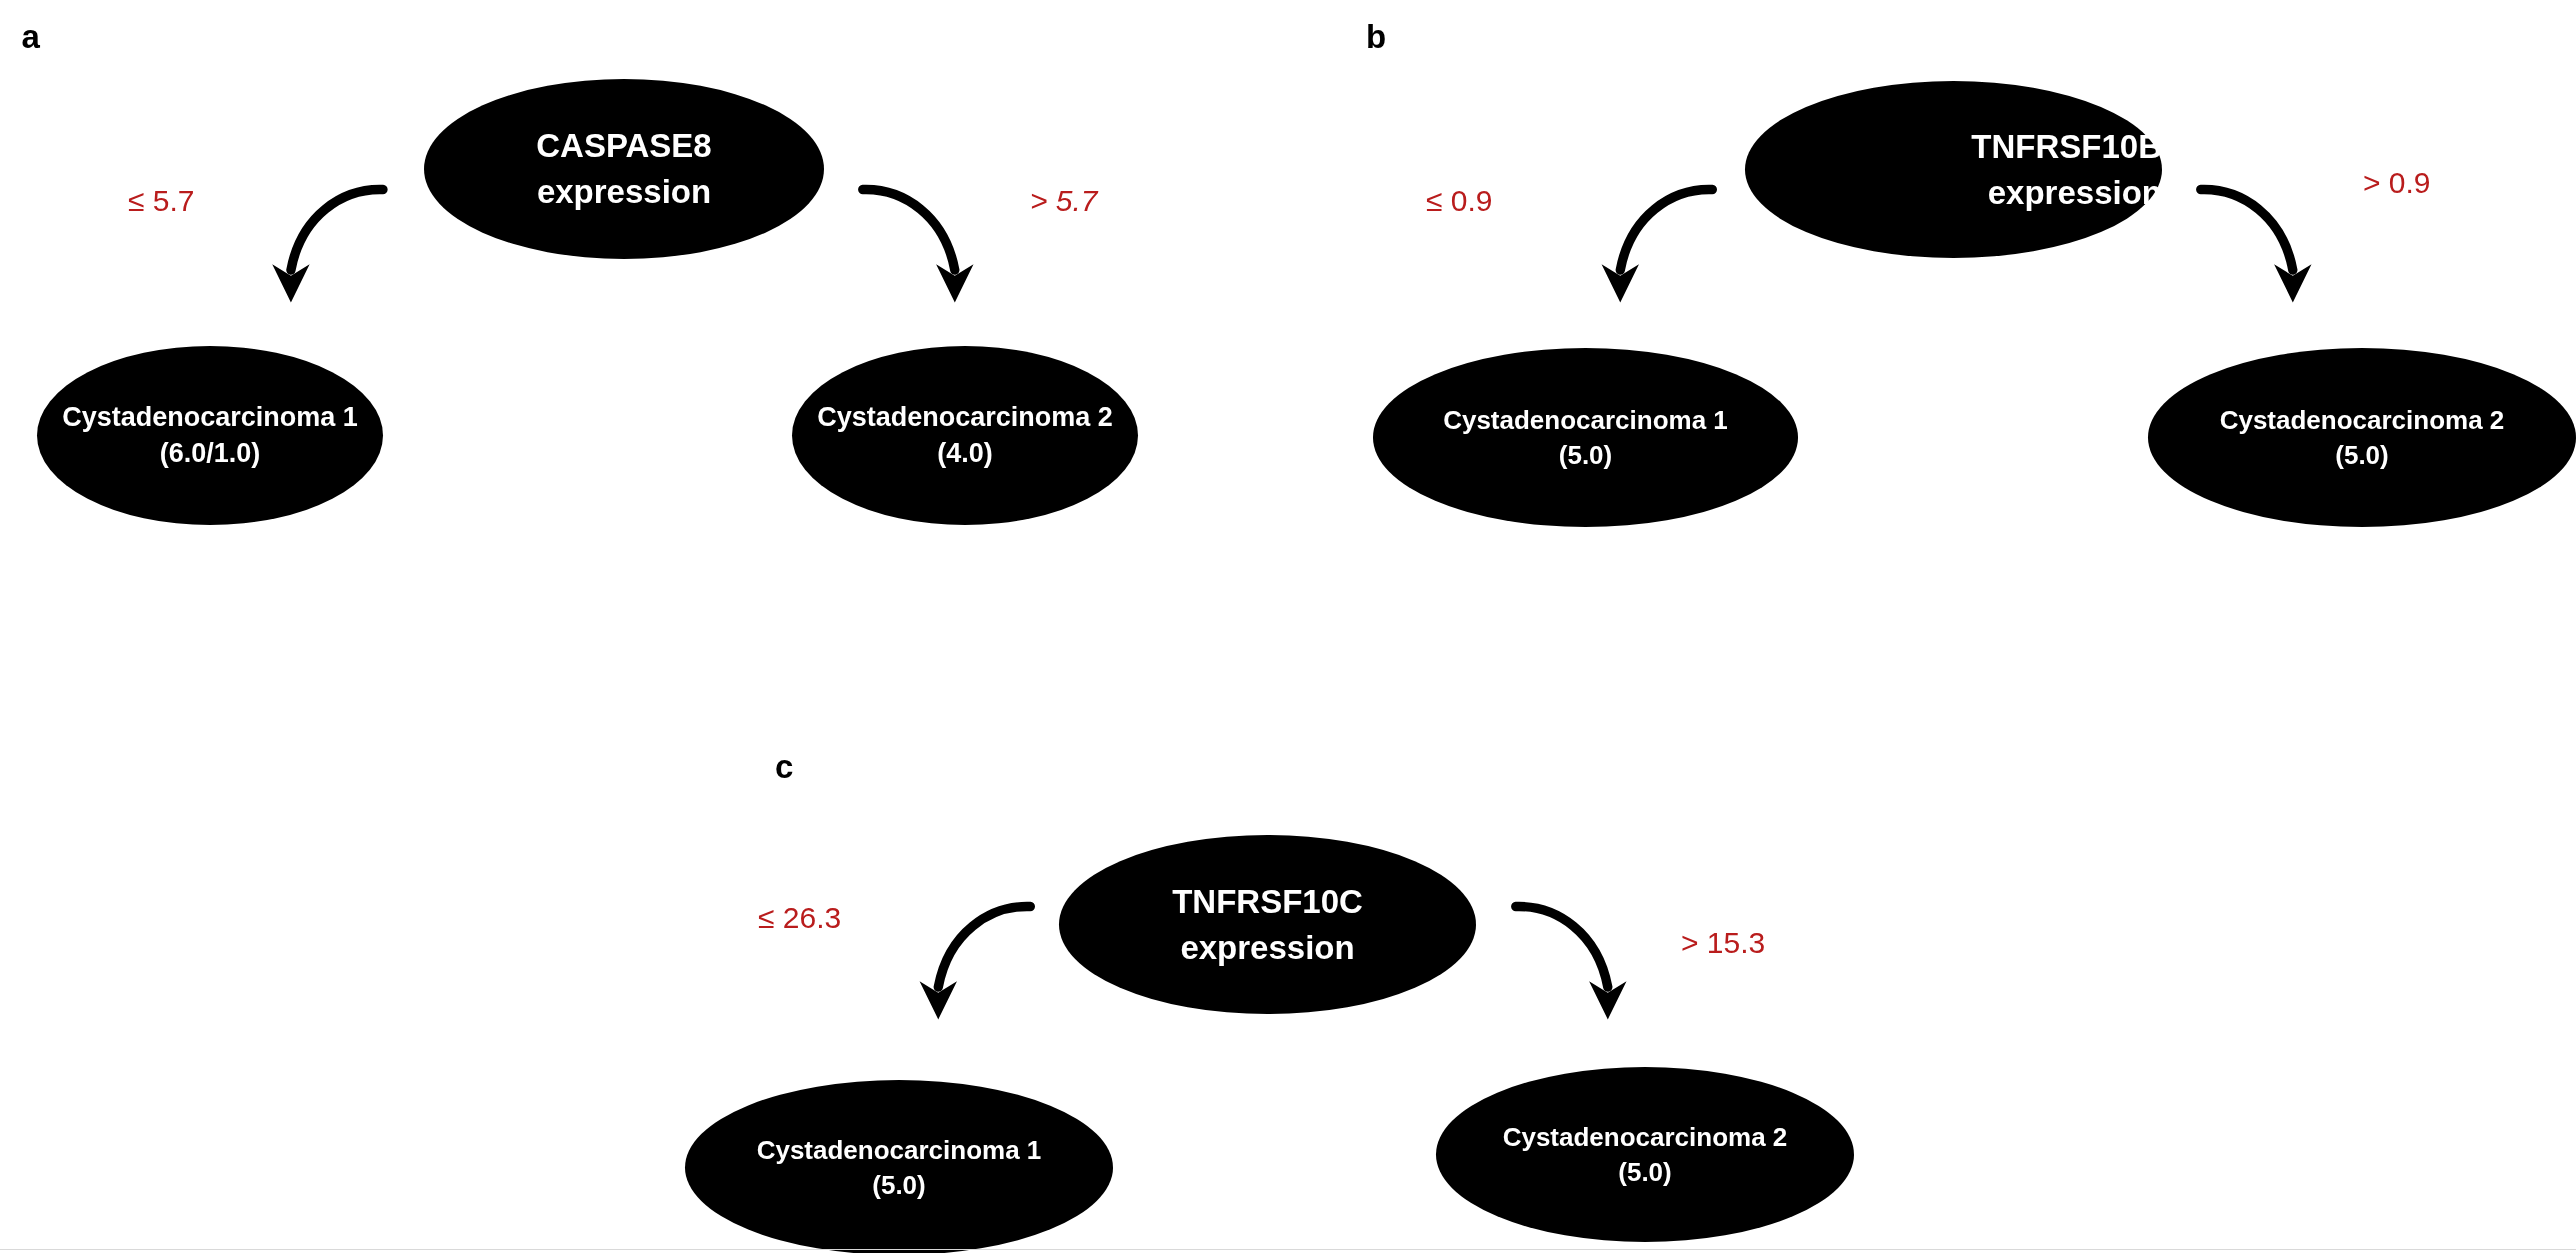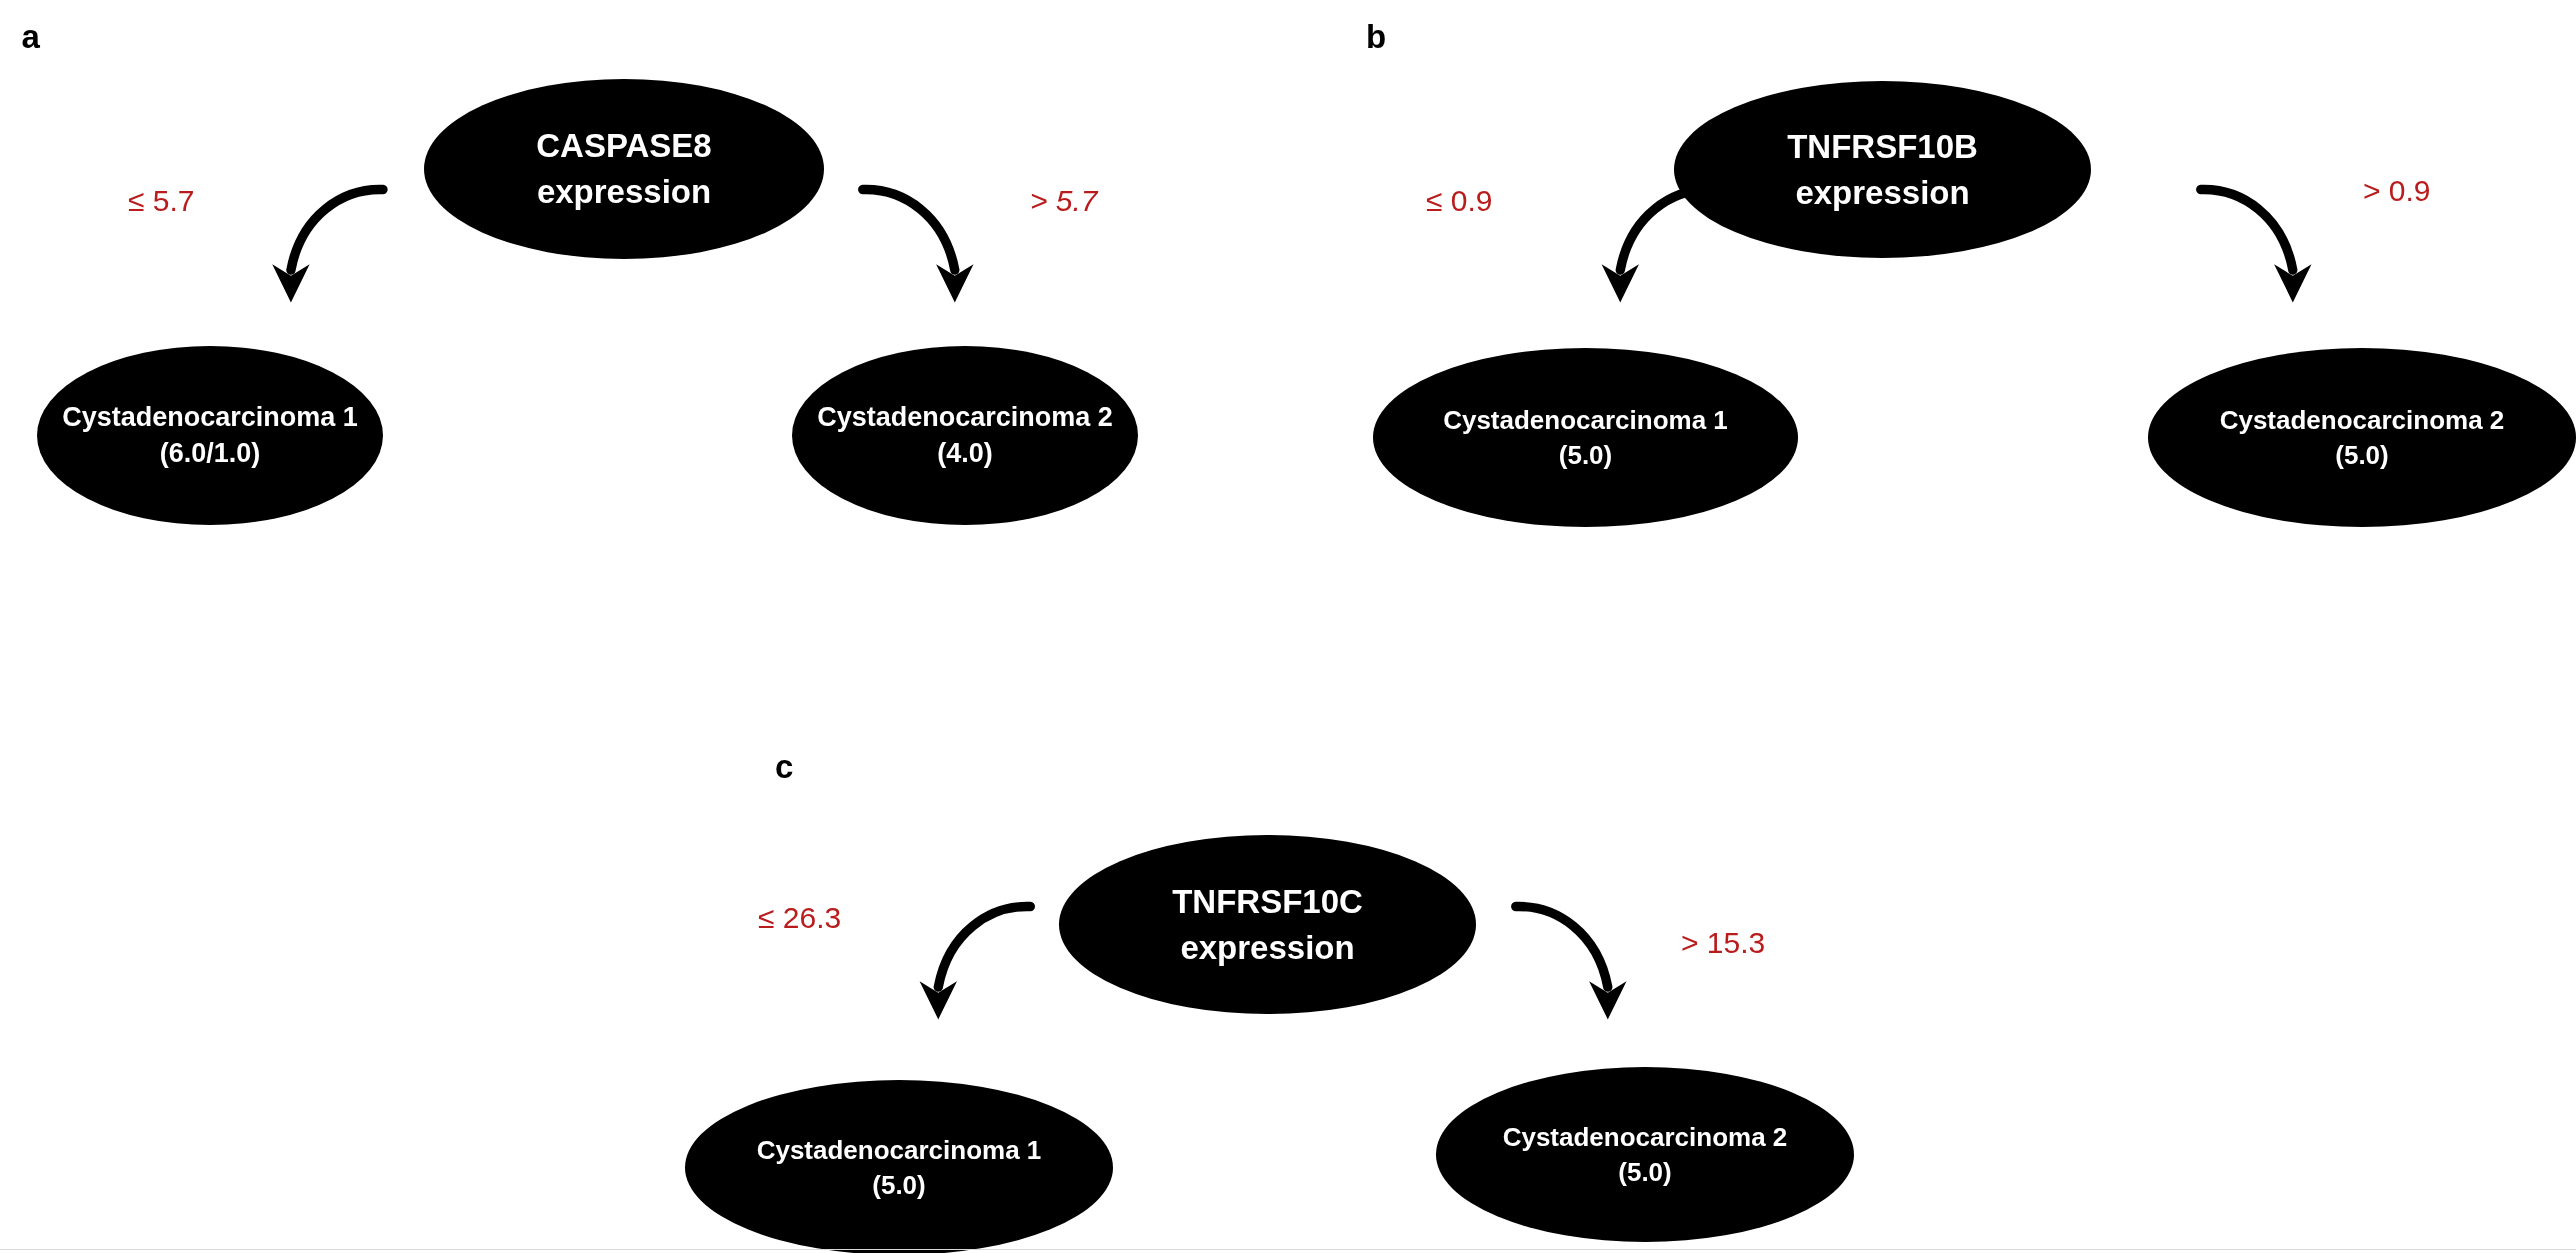--- a/index.html
+++ b/index.html
@@ -96,38 +96,38 @@
     <div class="node leaf" style="left:792px;top:346px;width:346px;height:179px;">
       <span class="line">Cystadenocarcinoma 2</span>
       <span class="line">(4.0)</span>
     </div>
   </div>
 
   <div class="panel">
 
     <div class="panel-letter" style="left:1366px;top:20px;">b</div>
 
-    <div class="node root" style="left:1674px;top:81px;width:417px;height:177px;">
+    <div class="node root" style="left:1745px;top:81px;width:417px;height:177px;align-items:flex-end;">
       <span class="line">TNFRSF10B</span>
       <span class="line">expression</span>
     </div>
 
     <svg class="arrow" style="left:1536px;top:155px;" width="216" height="169" viewBox="0 0 300 235">
       <path d="M 245 48 C 188 46 131 85 117 160" fill="none" stroke="#000" stroke-width="13" stroke-linecap="round"></path>
       <path d="M 117 205 L 91 152 L 117 168 L 143 152 Z" fill="#000"></path>
     </svg>
 
     <div class="edge-label" style="left:1426px;top:186px;">≤ 0.9</div>
 
     <svg class="arrow" style="left:2192px;top:155px;" width="216" height="169" viewBox="0 0 300 235">
       <path d="M 12 48 C 69 46 126 85 140 160" fill="none" stroke="#000" stroke-width="13" stroke-linecap="round"></path>
       <path d="M 140 205 L 114 152 L 140 168 L 166 152 Z" fill="#000"></path>
     </svg>
 
-    <div class="edge-label" style="left:2363px;top:176px;">&gt; 0.9</div>
+    <div class="edge-label" style="left:2363px;top:168px;">&gt; 0.9</div>
 
     <div class="node leaf-small" style="left:1373px;top:348px;width:425px;height:179px;">
       <span class="line">Cystadenocarcinoma 1</span>
       <span class="line">(5.0)</span>
     </div>
 
     <div class="node leaf-small" style="left:2148px;top:348px;width:428px;height:179px;">
       <span class="line">Cystadenocarcinoma 2</span>
       <span class="line">(5.0)</span>
     </div>

